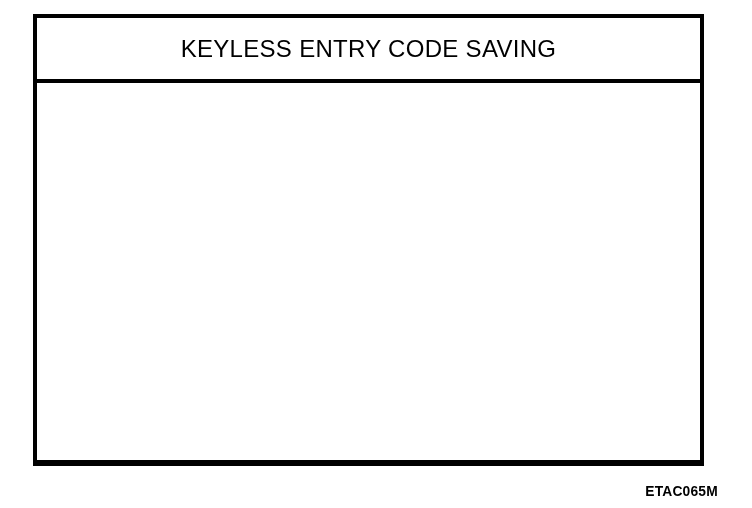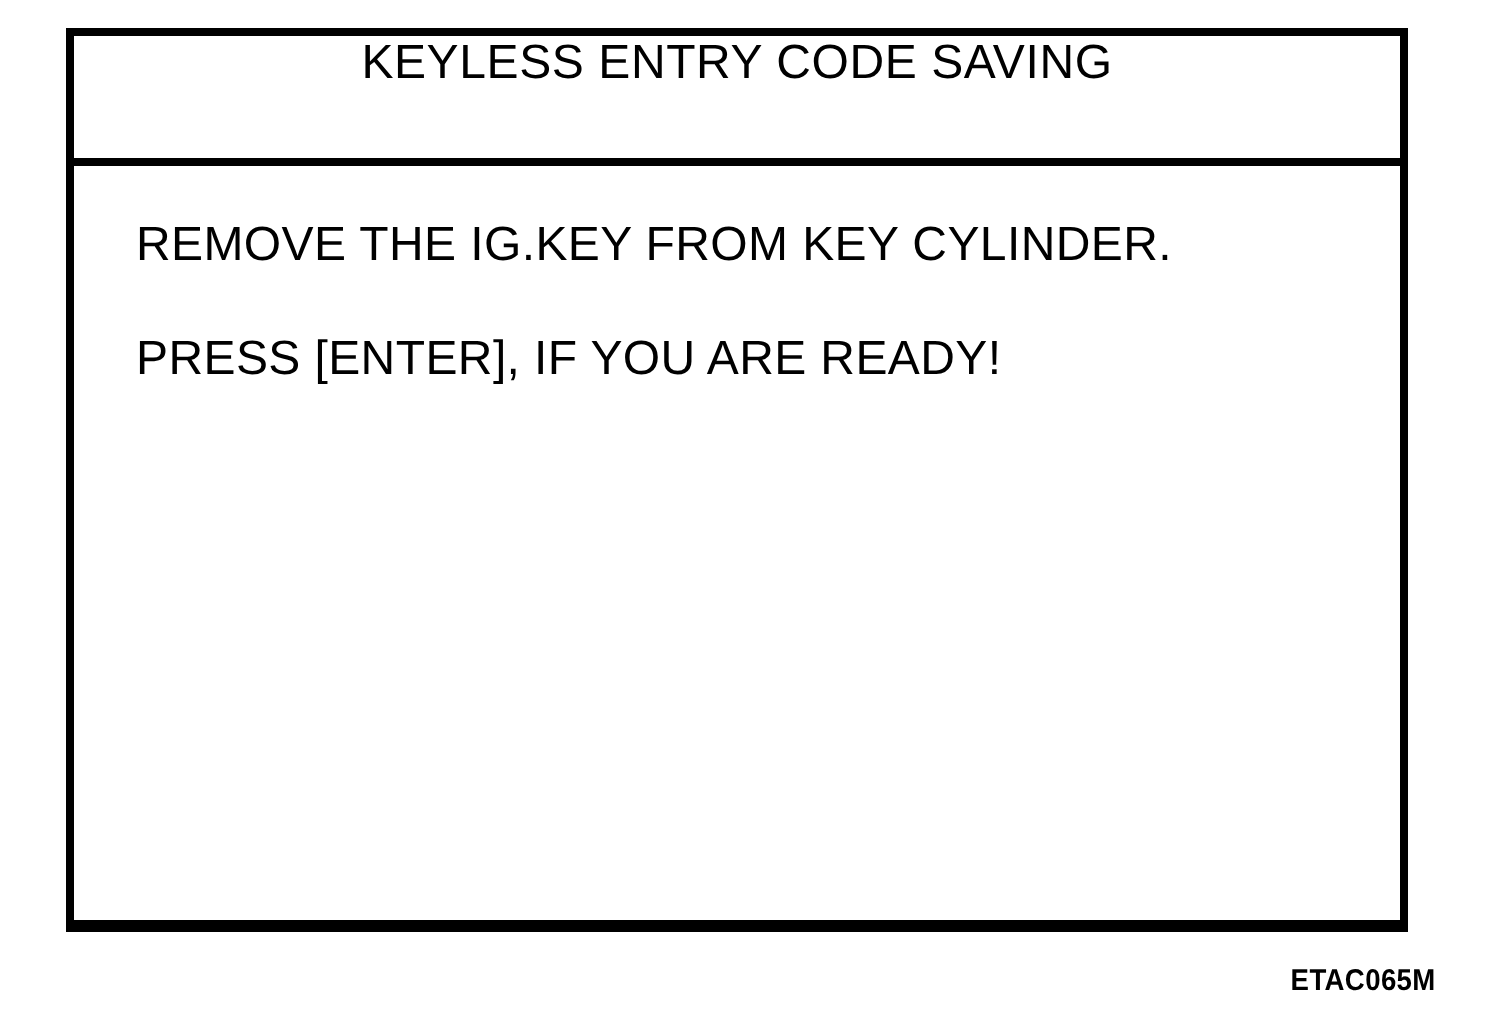--- a/index.html
+++ b/index.html
@@ -24,21 +24,21 @@
     box-sizing: border-box;
     border: 4px solid #000000;
     border-bottom-width: 6px;
     background: #ffffff;
   }
   .title-bar {
     height: 61px;
     box-sizing: content-box;
     border-bottom: 4px solid #000000;
     display: flex;
-    align-items: flex-start;
+    align-items: center;
     justify-content: center;
   }
   .title-text {
     font-size: 24px;
     letter-spacing: 0.3px;
     white-space: nowrap;
   }
   .screen-body {
     padding: 26px 20px 0 31px;
     font-size: 24px;
@@ -60,19 +60,15 @@
     transform-origin: right center;
   }
 </style>
 </head>
 <body>
 
 <div class="screen-box">
   <div class="title-bar">
     <span class="title-text">KEYLESS ENTRY CODE SAVING</span>
   </div>
-  <div class="screen-body">
-    <p class="msg">REMOVE THE IG.KEY FROM KEY CYLINDER.</p>
-    <p class="msg">PRESS [ENTER], IF YOU ARE READY!</p>
-  </div>
 </div>
 
 <div class="fig-label">ETAC065M</div>
 
 </body></html>

